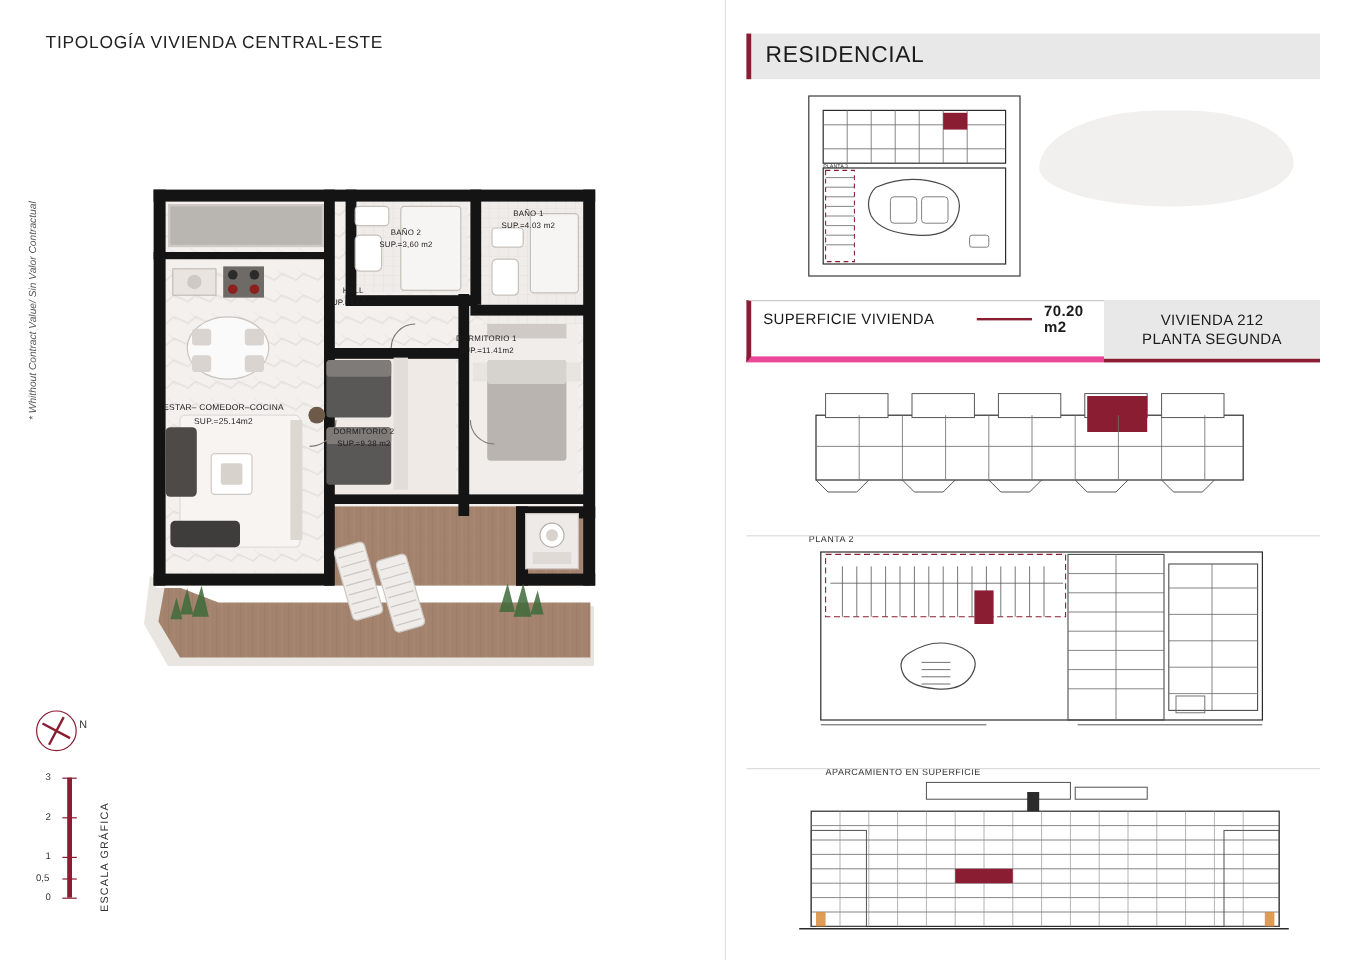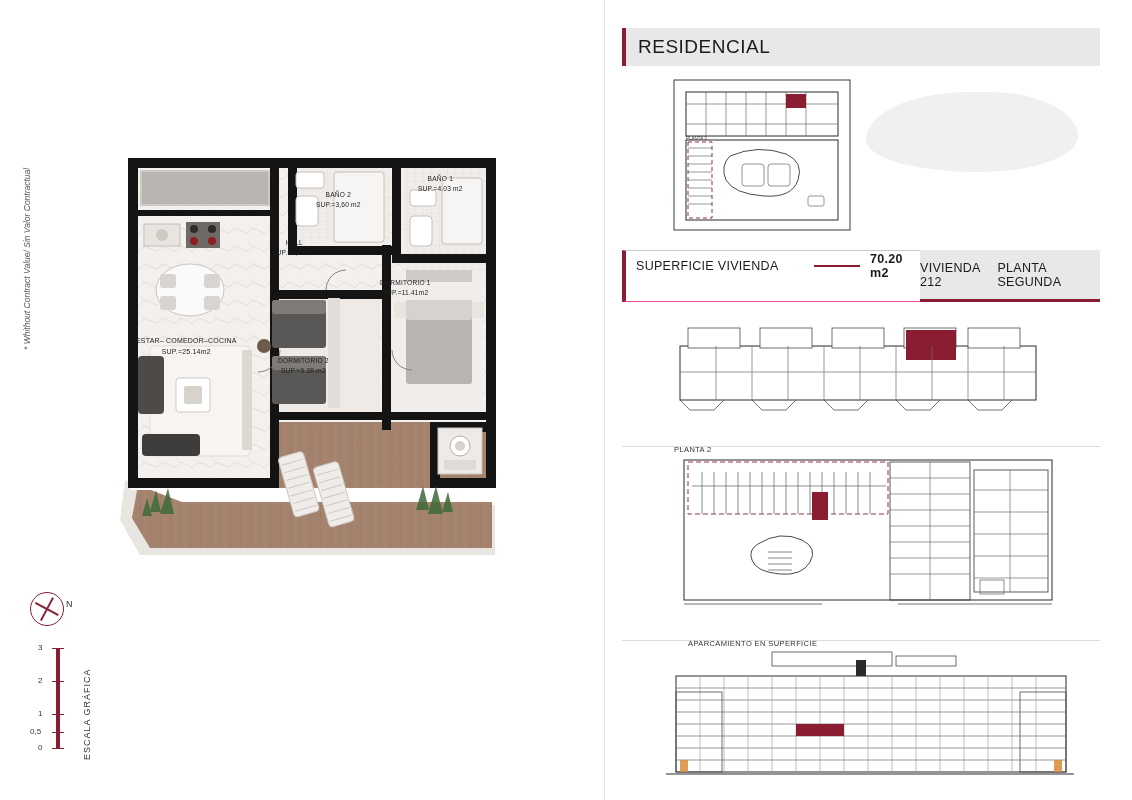--- a/index.html
+++ b/index.html
@@ -205,21 +205,21 @@
     left: 622px;
     top: 250px;
     width: 478px;
     height: 52px;
     display: flex;
   }
   .surface-left {
     width: 298px;
     border-left: 4px solid #8b1d33;
     border-top: 1px solid #c9c9c9;
-    border-bottom: 1px solid #ec4899;
+    border-bottom: 5px solid #ec4899;
     box-sizing: border-box;
     padding: 5px 0 0 10px;
   }
   .surf-row {
     display: flex;
     align-items: center;
     height: 20px;
     font-size: 12.5px;
     letter-spacing: 0.3px;
     color: #1b1b1b;
@@ -232,21 +232,21 @@
   }
   .surf-row .name { width: 186px; }
   .surf-row .val { font-weight: bold; font-size: 12.5px; }
 
   .surface-right {
     flex: 1;
     background: #e8e8e8;
     border-bottom: 3px solid #8b1d33;
     box-sizing: border-box;
     display: flex;
-    flex-direction: row;
+    flex-direction: column;
     align-items: center;
     justify-content: center;
     gap: 2px;
   }
   .surface-right div {
     font-size: 12.5px;
     letter-spacing: 0.3px;
     color: #1b1b1b;
   }
 
@@ -266,20 +266,21 @@
     background: #dcdcdc;
   }
 
   .block-svg { position: absolute; }
 </style>
 </head>
 <body>
 
 <div class="page">
 
+  <div class="title-left">TIPOLOGÍA VIVIENDA CENTRAL-ESTE</div>
 
   <div class="divider-vert"></div>
 
   <div class="disclaimer">* Whithout Contract Value/ Sin Valor Contractual</div>
 
   <div class="plan">
     <svg width="390" height="420" viewBox="0 0 390 420">
       <defs>
         <pattern id="marble" width="18" height="18" patternUnits="userSpaceOnUse">
           <rect width="18" height="18" fill="#f3f0ee"></rect>

